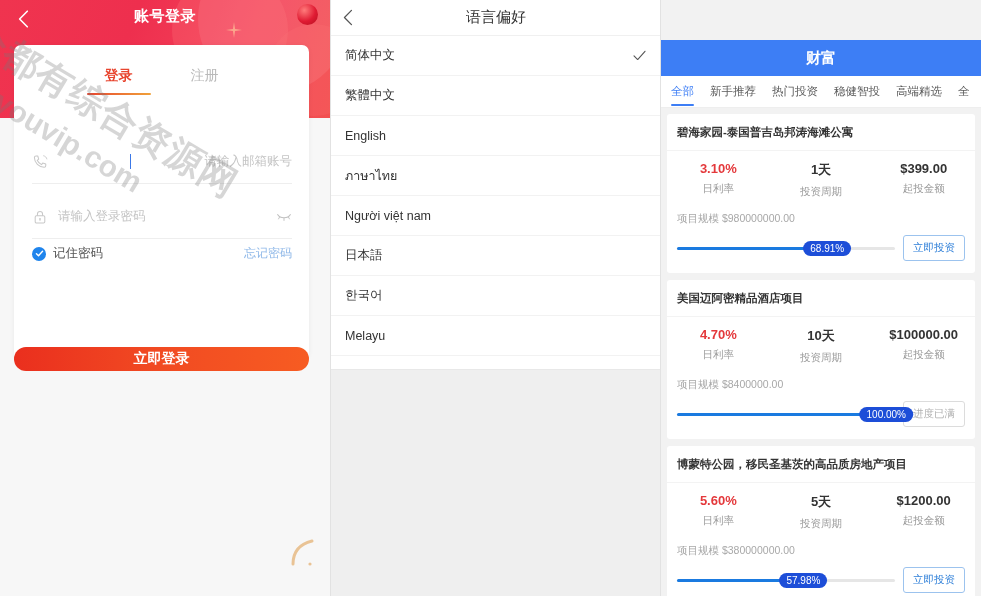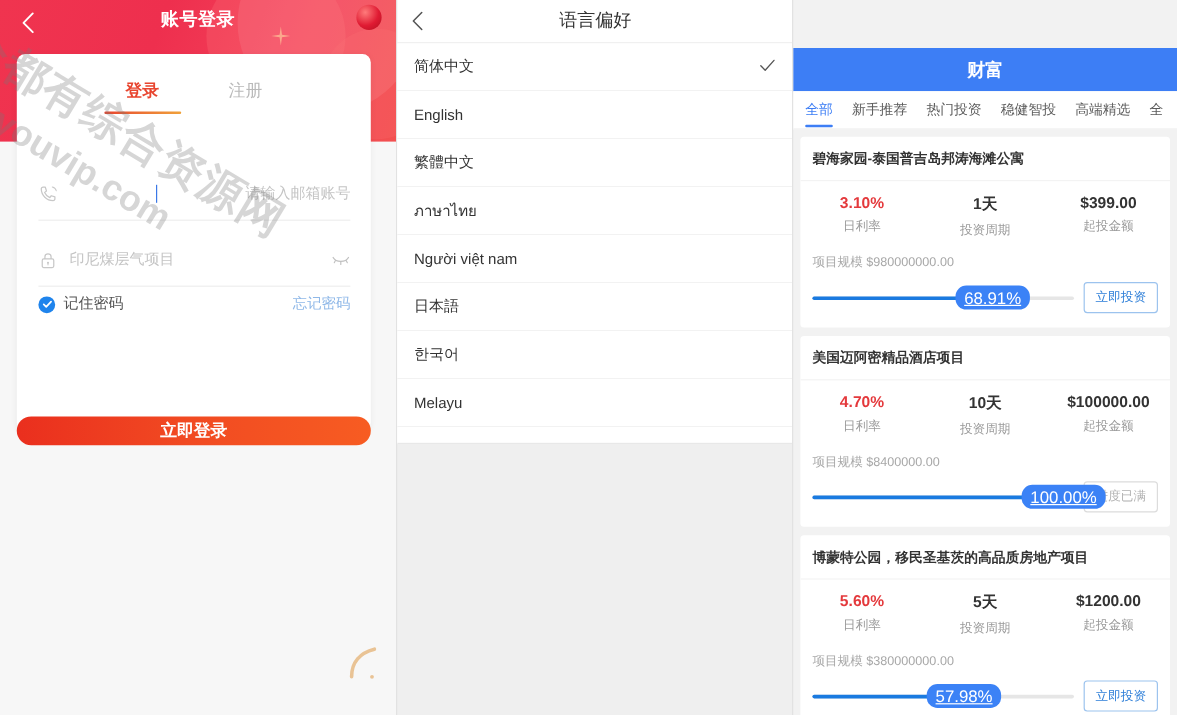--- a/index.html
+++ b/index.html
@@ -168,22 +168,22 @@
   .stat-value { font-size: 13px; font-weight: bold; color: #333333; }
   .stat-value.rate { color: #e4393c; }
   .stat-label { font-size: 10.5px; color: #9a9a9a; margin-top: 6px; }
   .inv-scale { font-size: 10.5px; color: #a8a8a8; padding: 9px 0 0 10px; }
   .inv-bottom { display: flex; align-items: center; padding: 9px 10px 12px 10px; }
   .progress-wrap { position: relative; flex: 1; height: 18px; margin-right: 8px; display: flex; align-items: center; }
   .progress-track { position: absolute; left: 0; right: 0; height: 3px; background: #e6e6e6; border-radius: 2px; }
   .progress-fill { position: absolute; left: 0; height: 3px; background: #1a7ae0; border-radius: 2px; }
   .progress-badge {
     position: absolute; transform: translateX(-50%);
-    background: #3b82f6; color: #ffffff; font-size: 14px;
-    padding: 2px 7px; border-radius: 9px; white-space: nowrap; text-decoration: underline;
+    background: #1d4ed8; color: #ffffff; font-size: 10px;
+    padding: 2px 7px; border-radius: 9px; white-space: nowrap;
   }
   .inv-btn {
     flex: 0 0 auto; font-size: 10.5px; padding: 5px 9px; border-radius: 3px;
     border: 1px solid #9cc3ee; color: #2e7fd8; background: #ffffff; cursor: pointer;
     font-family: "Liberation Sans", sans-serif; white-space: nowrap;
   }
   .inv-btn.full { border-color: #dcdcdc; color: #b0b0b0; cursor: default; }
 </style>
 </head>
 <body>
@@ -226,21 +226,21 @@
 
       <div class="field pwd">
         <span class="field-icon">
           <svg width="16" height="16" viewBox="0 0 20 20">
             <rect x="4" y="8.5" width="12" height="9" rx="1.6" fill="none" stroke="#c8c8c8" stroke-width="1.3"></rect>
             <path d="M6.8 8.5 L6.8 6.3 C6.8 4.5 8.2 3.1 10 3.1 C11.8 3.1 13.2 4.5 13.2 6.3 L13.2 8.5" fill="none" stroke="#c8c8c8" stroke-width="1.3"></path>
             <circle cx="10" cy="12.4" r="1.1" fill="#c8c8c8"></circle>
             <rect x="9.5" y="12.8" width="1" height="2.3" fill="#c8c8c8"></rect>
           </svg>
         </span>
-        <span class="field-placeholder">印尼煤层气项目</span>
+        <span class="field-placeholder">请输入登录密码</span>
         <span class="field-eye">
           <svg width="16" height="10" viewBox="0 0 20 12">
             <path d="M2 3 C5 8.4 15 8.4 18 3" fill="none" stroke="#c0c0c0" stroke-width="1.3" stroke-linecap="round"></path>
             <path d="M4.4 6.2 L3.2 8.4 M10 7.8 L10 10.3 M15.6 6.2 L16.8 8.4" stroke="#c0c0c0" stroke-width="1.2" stroke-linecap="round"></path>
           </svg>
         </span>
       </div>
 
       <div class="remember-row">
         <span class="check-circle">
@@ -279,25 +279,25 @@
     <div class="lang-list">
       <div class="lang-row selected">
         <span class="lang-name">简体中文</span>
         <span class="lang-check">
           <svg width="13" height="11" viewBox="0 0 14 12">
               <path d="M1 6.3 L5 10.4 L13 1.4" stroke="#555555" stroke-width="1.2" fill="none" stroke-linecap="round" stroke-linejoin="round"></path>
             </svg>
         </span>
       </div>
       <div class="lang-row">
+        <span class="lang-name">繁體中文</span>
+
+      </div>
+      <div class="lang-row">
         <span class="lang-name">English</span>
-
-      </div>
-      <div class="lang-row">
-        <span class="lang-name">繁體中文</span>
 
       </div>
       <div class="lang-row">
         <span class="lang-name">ภาษาไทย</span>
 
       </div>
       <div class="lang-row">
         <span class="lang-name">Người việt nam</span>
 
       </div>

